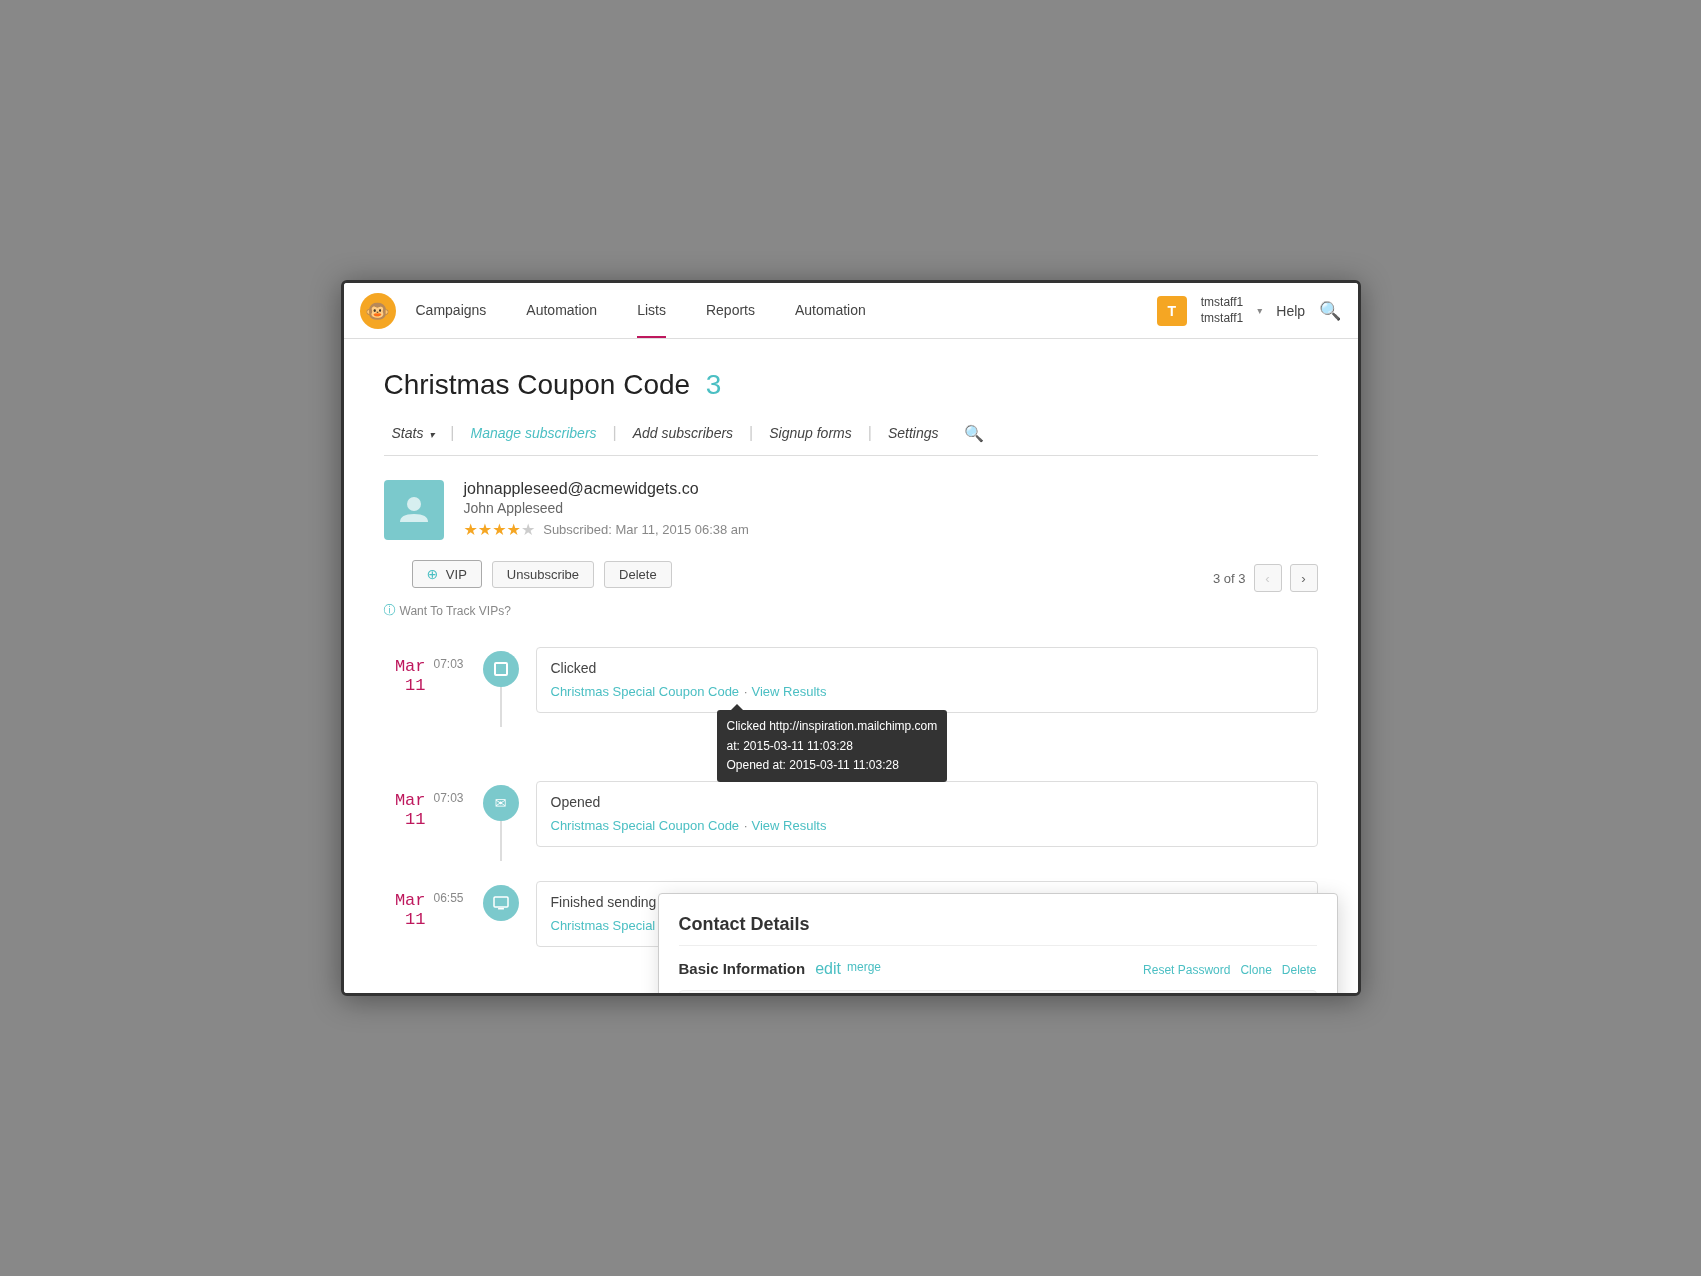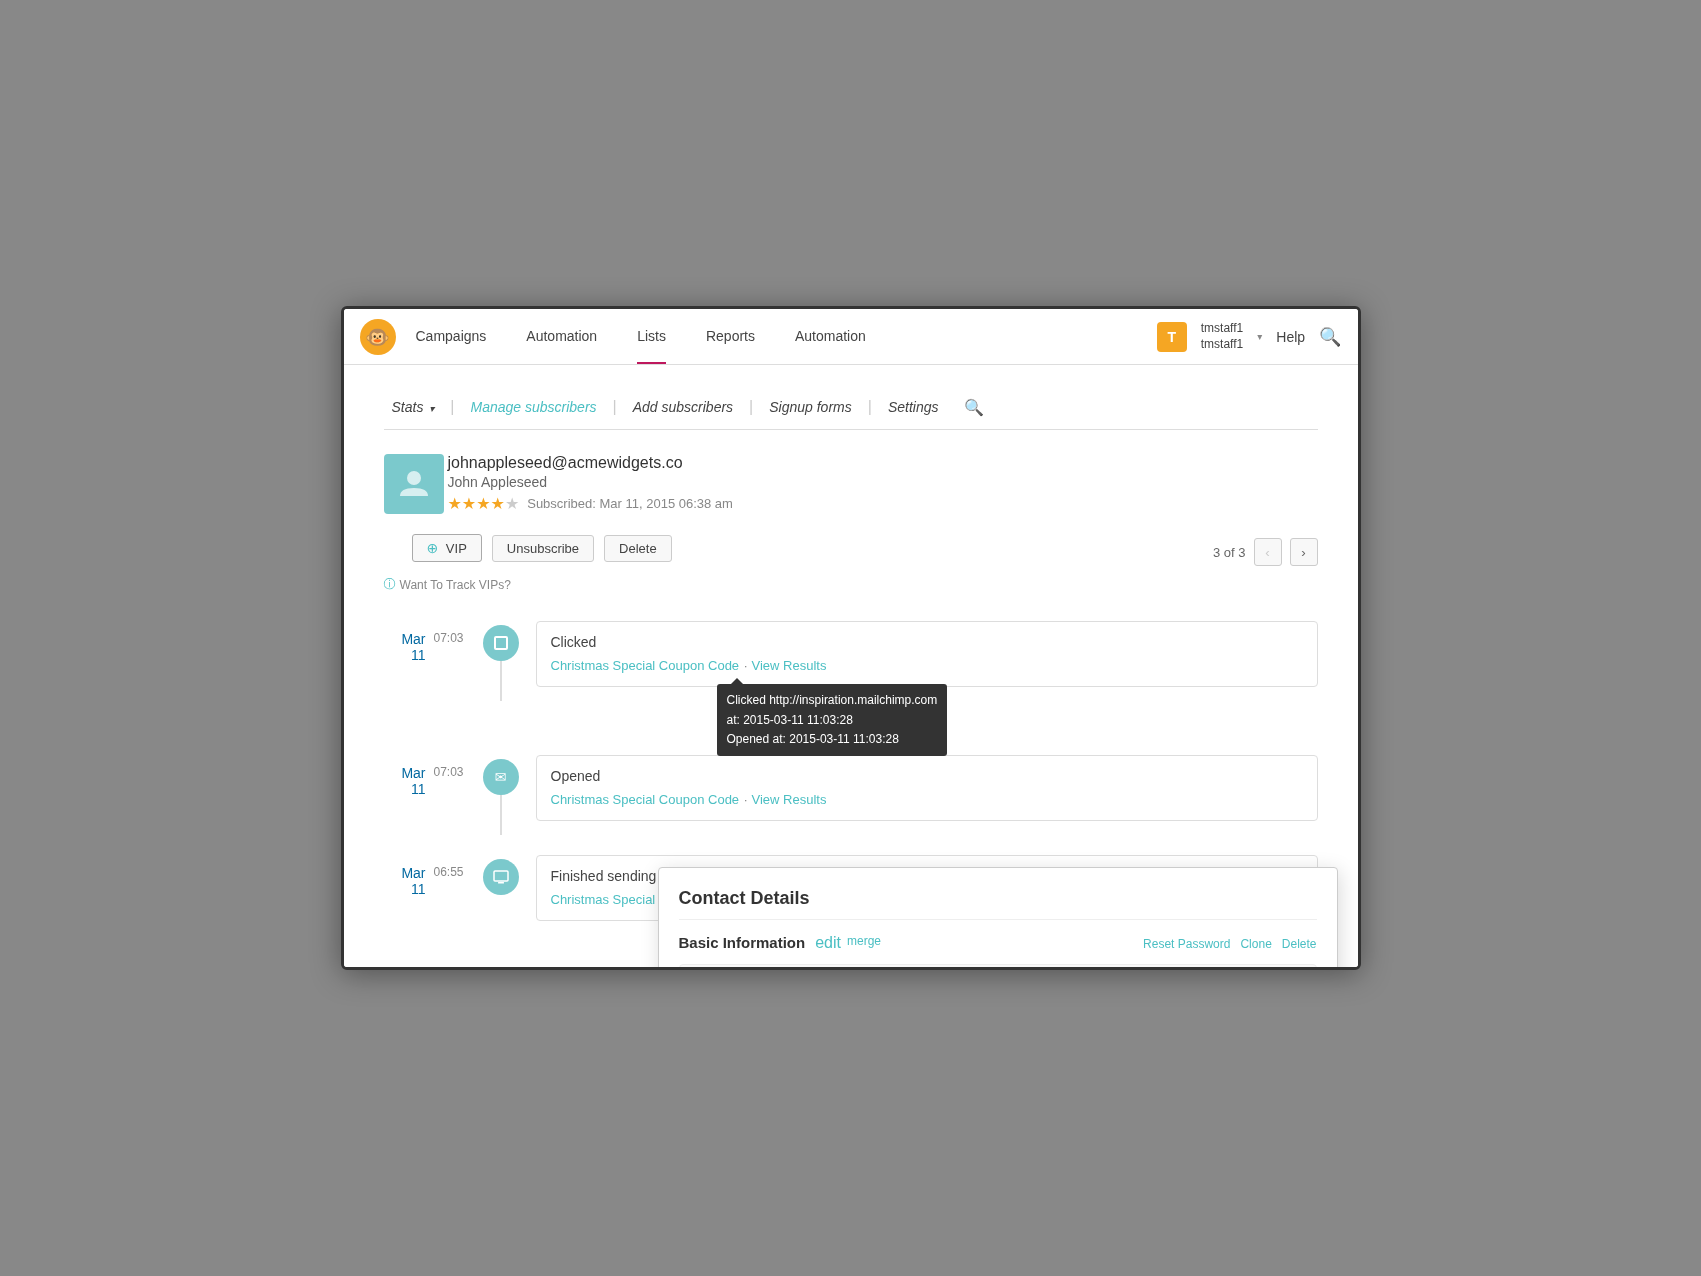--- a/index.html
+++ b/index.html
@@ -79,21 +79,21 @@
       font-size: 14px; color: #444; cursor: pointer; padding: 4px 8px;
       white-space: nowrap;
       font-style: italic;
     }
     .sub-nav-item.active { color: #4bbfc3; }
     .sub-nav-item .caret { font-size: 10px; margin-left: 2px; }
     .sub-nav-divider { color: #ccc; }
 
     
     .subscriber-card {
-      display: flex; align-items: flex-start; gap: 4px;
+      display: flex; align-items: flex-start; gap: 20px;
       margin-bottom: 20px;
     }
     .avatar-box {
       width: 60px; height: 60px;
       background: #7bc9cc;
       border-radius: 4px;
       display: flex; align-items: center; justify-content: center;
       font-size: 28px; color: #fff; flex-shrink: 0;
     }
     .subscriber-info { flex: 1; }
@@ -126,21 +126,21 @@
     }
     .page-btn.disabled { color: #ccc; cursor: default; }
 
     
     .timeline-section {
       position: relative;
     }
     .timeline-item {
       display: flex; align-items: flex-start; gap: 0; margin-bottom: 16px; position: relative;
     }
-    .timeline-date { width: 50px; font-size: 14px; color: #0369a1; padding-top: 14px; text-align: right; padding-right: 8px; }
+    .timeline-date { width: 50px; font-size: 17px; color: #be185d; padding-top: 14px; text-align: right; padding-right: 8px; font-family: Liberation Mono, monospace; }
     .timeline-time { width: 42px; font-size: 12px; color: #888; padding-top: 14px; text-align: right; padding-right: 12px; }
     .timeline-line-wrap { display: flex; flex-direction: column; align-items: center; width: 50px; }
     .timeline-icon {
       width: 36px; height: 36px; border-radius: 50%;
       background: #7bc9cc;
       display: flex; align-items: center; justify-content: center;
       color: #fff; font-size: 14px; flex-shrink: 0;
       margin-top: 8px;
     }
     .timeline-connector { width: 2px; background: #ddd; flex: 1; min-height: 40px; }
@@ -221,20 +221,24 @@
         <div>tmstaff1</div>
       </div>
       <span style="font-size:10px;color:#888;">▾</span>
       <span class="help-link">Help</span>
       <span class="search-icon-nav">🔍</span>
     </div>
   </nav>
 
   <div class="main-content">
 
+    <h1 class="page-title">
+      <span>Christmas Coupon Code</span>
+      &nbsp;<span class="count">3</span>
+    </h1>
 
     <div class="sub-nav">
       <span class="sub-nav-item">Stats <span class="caret">▾</span></span>
       <span class="sub-nav-divider">|</span>
       <span class="sub-nav-item active">Manage subscribers</span>
       <span class="sub-nav-divider">|</span>
       <span class="sub-nav-item">Add subscribers</span>
       <span class="sub-nav-divider">|</span>
       <span class="sub-nav-item">Signup forms</span>
       <span class="sub-nav-divider">|</span>

